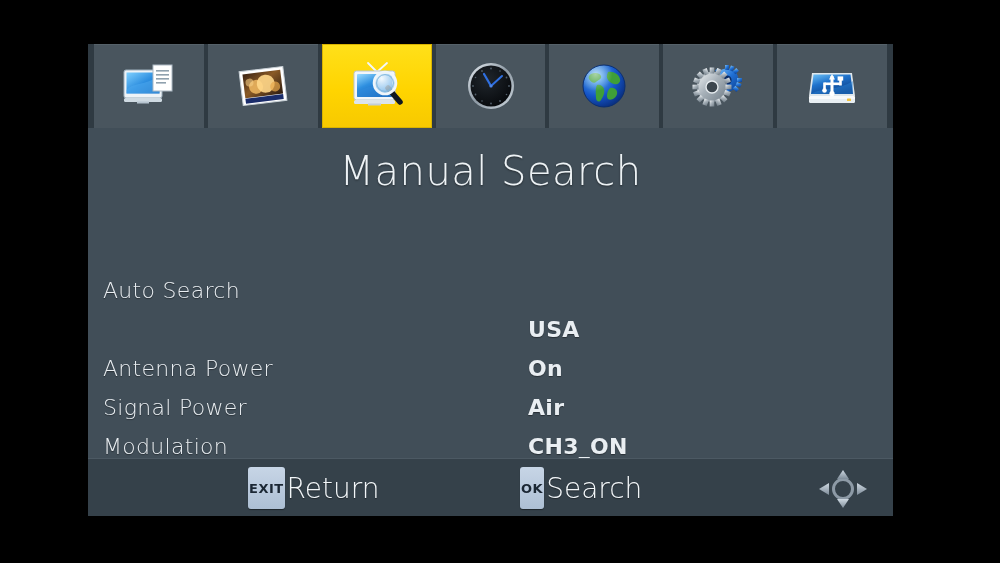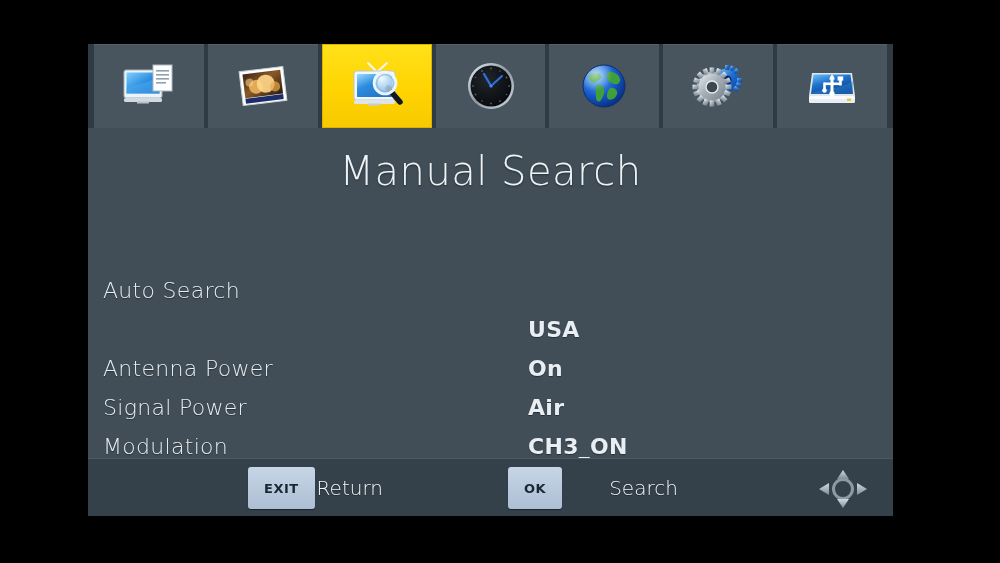--- a/index.html
+++ b/index.html
@@ -137,41 +137,41 @@
     border-top: 1px solid #4c5963;
   }
   .hint {
     position: absolute;
     top: 14px;
     display: flex;
     align-items: center;
     height: 30px;
   }
   #hint-return { left: 160px; }
-  #hint-confirm { left: 420px; gap: 45px; }
+  #hint-confirm { left: 432px; }
 
   .keycap {
     display: inline-flex;
     align-items: center;
     justify-content: center;
     background: #b9c9dd;
     background: linear-gradient(180deg,#c7d5e6 0%,#adbfd4 100%);
     color: #1b2734;
     border-radius: 3px;
     font-size: 13px;
     font-weight: bold;
     letter-spacing: 0.5px;
     height: 42px;
-    padding: 0 16px;
+    padding: 0 1px;
     min-width: 22px;
     box-shadow: 0 1px 1px rgba(0,0,0,0.4);
   }
   .hint .htxt {
     color: #f2f6f9;
-    font-size: 20px;
+    font-size: 28px;
     font-weight: 300;
     margin-left: 2px;
     text-shadow: 0 1px 1px rgba(0,0,0,0.4);
   }
 
   #dpad {
     position: absolute;
     right: 22px;
     top: 10px;
     width: 56px;

